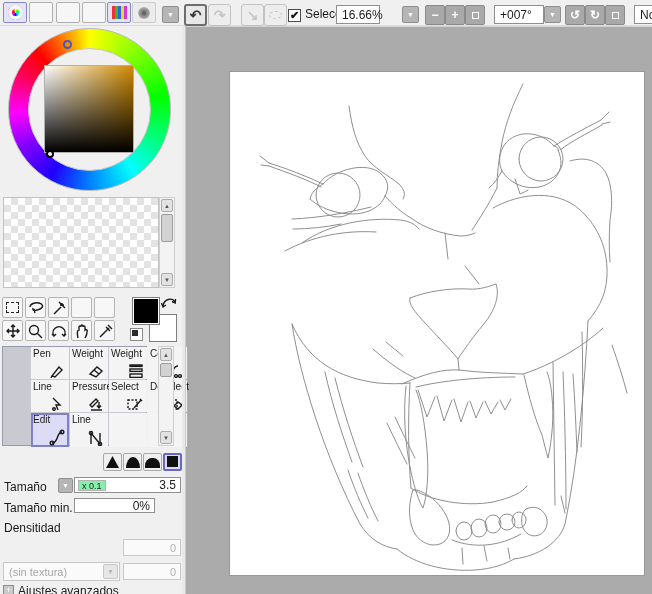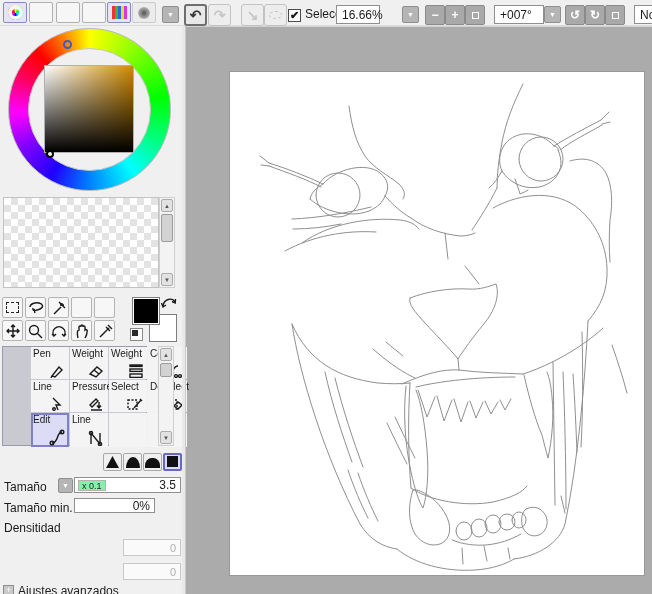--- a/index.html
+++ b/index.html
@@ -322,20 +322,24 @@
 
   <div class="rowlabel" style="top:501px">Tamaño min.</div>
   <div class="slider" style="left:74px;top:498px;width:81px;height:15px">
     <span class="val">0%</span>
   </div>
 
   <div class="rowlabel" style="top:521px">Densitidad</div>
 
   <div class="disbox" style="left:123px;top:539px;width:58px;height:17px;text-align:right;padding:2px 4px 0 0">0</div>
 
+  <div class="combob" style="left:3px;top:562px;width:117px;background:#fafafa;border-color:#c8c8c8">
+    <span>(sin textura)</span>
+    <span class="dd">▼</span>
+  </div>
   <div class="disbox" style="left:123px;top:563px;width:58px;height:17px;text-align:right;padding:2px 4px 0 0">0</div>
 
   <div class="abs" style="left:3px;top:585px;width:11px;height:11px;background:#c9c9c9;border:1px solid #8d8d8d;color:#fff;font-size:9px;line-height:9px;text-align:center">+</div>
   <div class="abs" style="left:18px;top:584px;font-size:12px;color:#222">Ajustes avanzados</div>
 </div>
 
 <div id="gutter" class="abs"></div>
 
 <div id="viewport" class="abs">
   <div id="canvas" class="abs">

